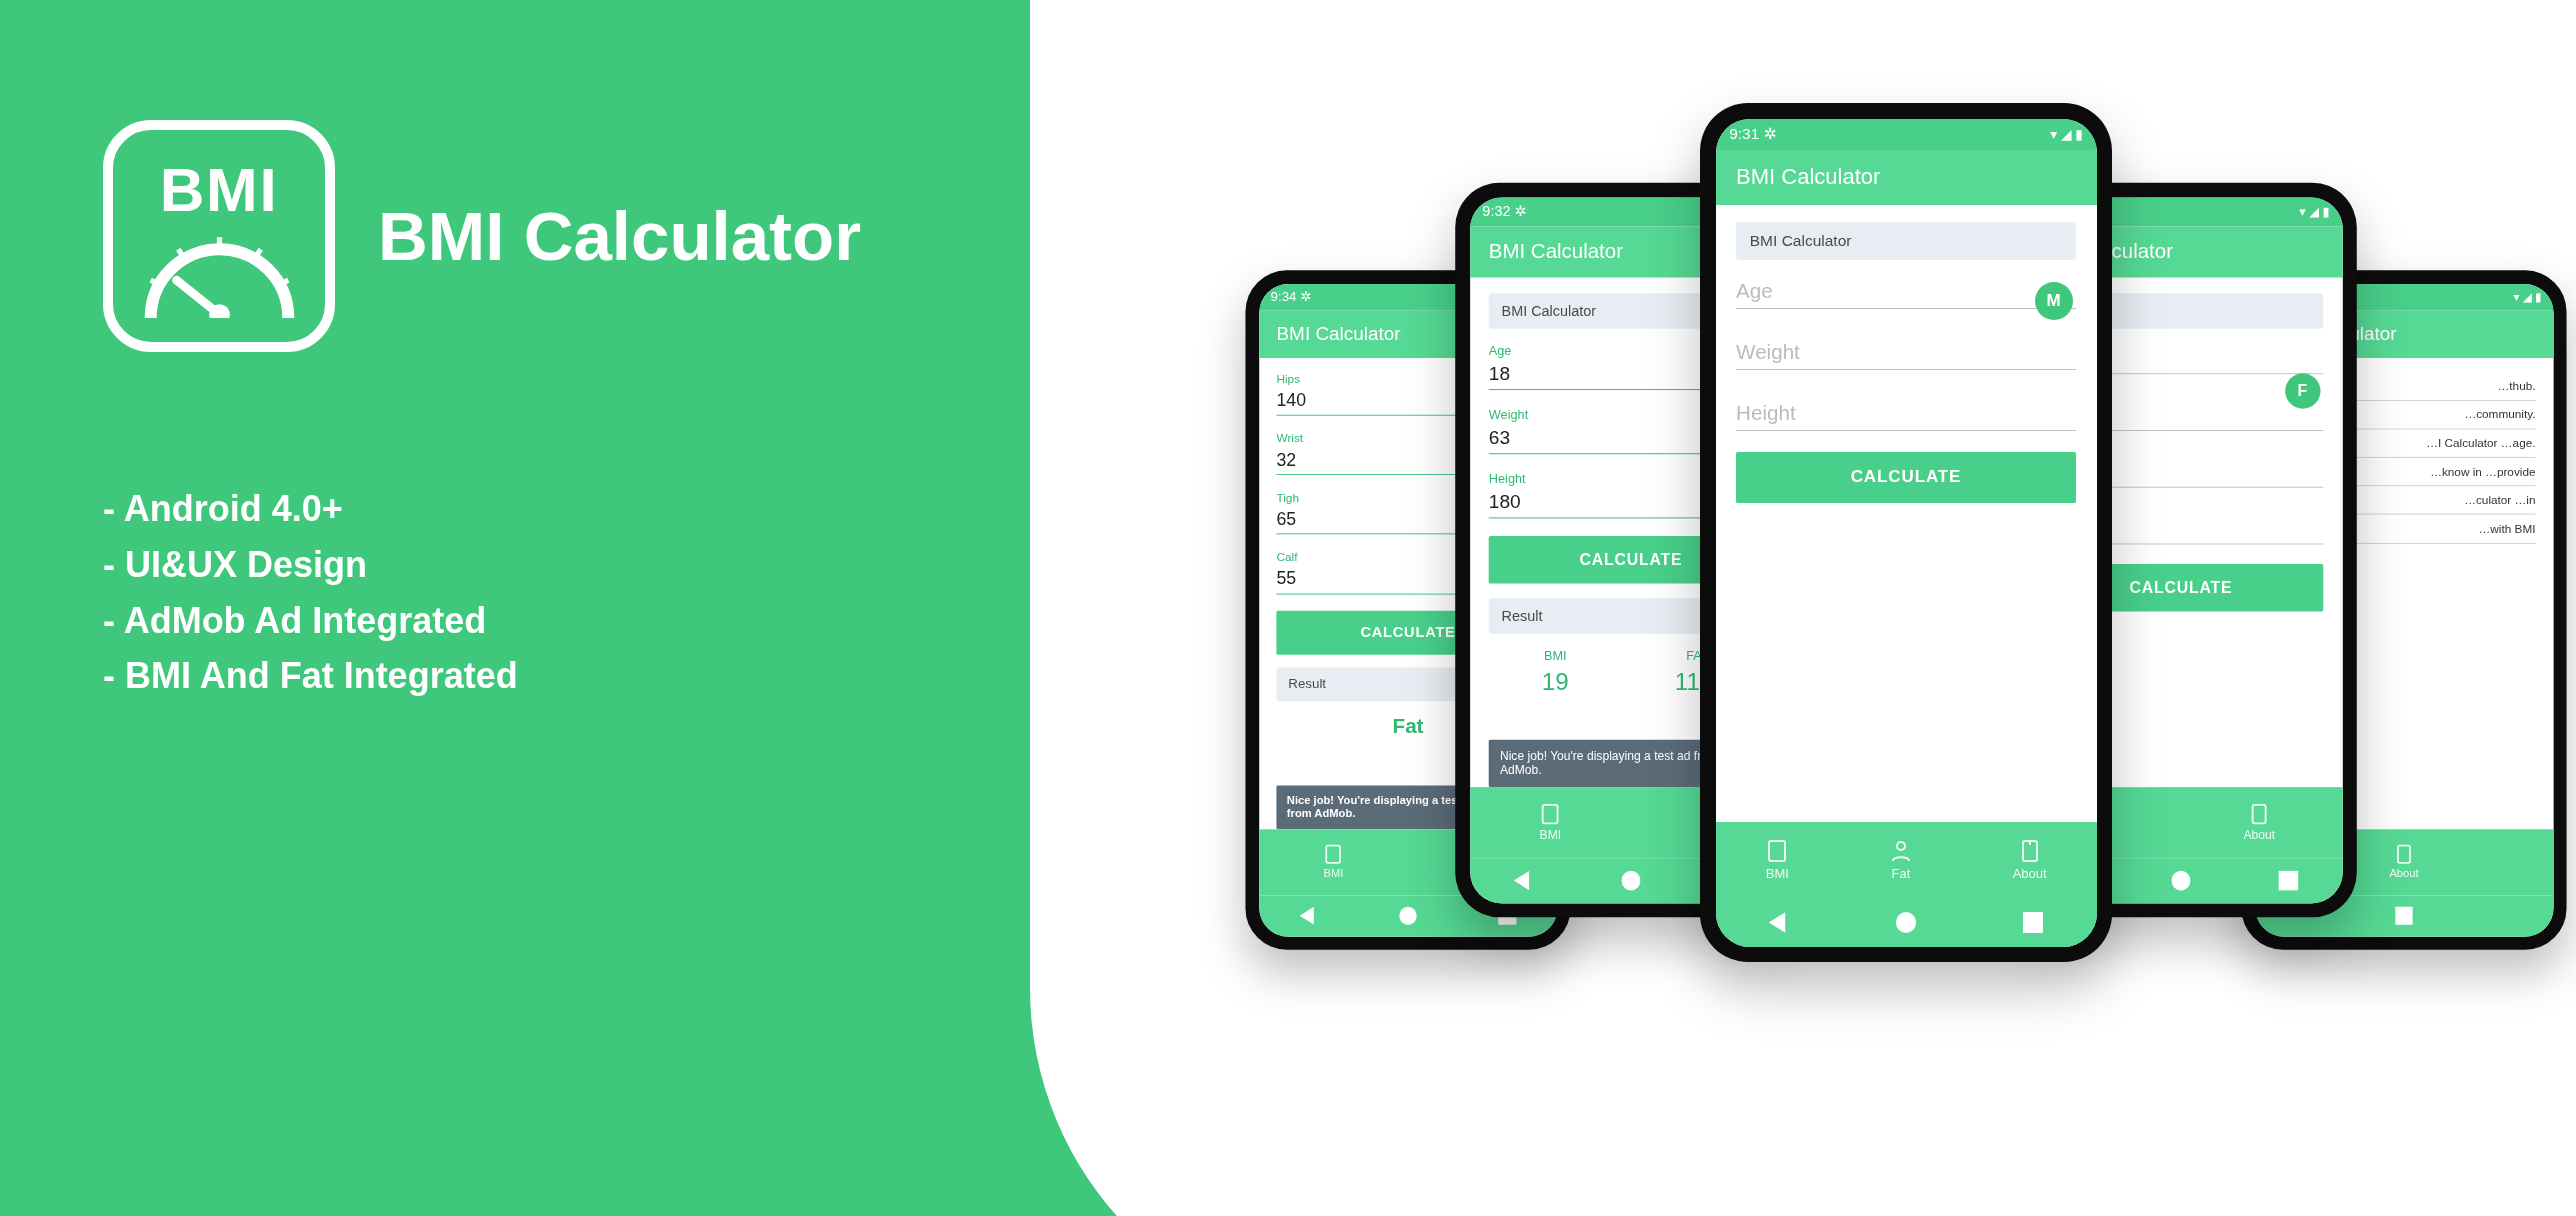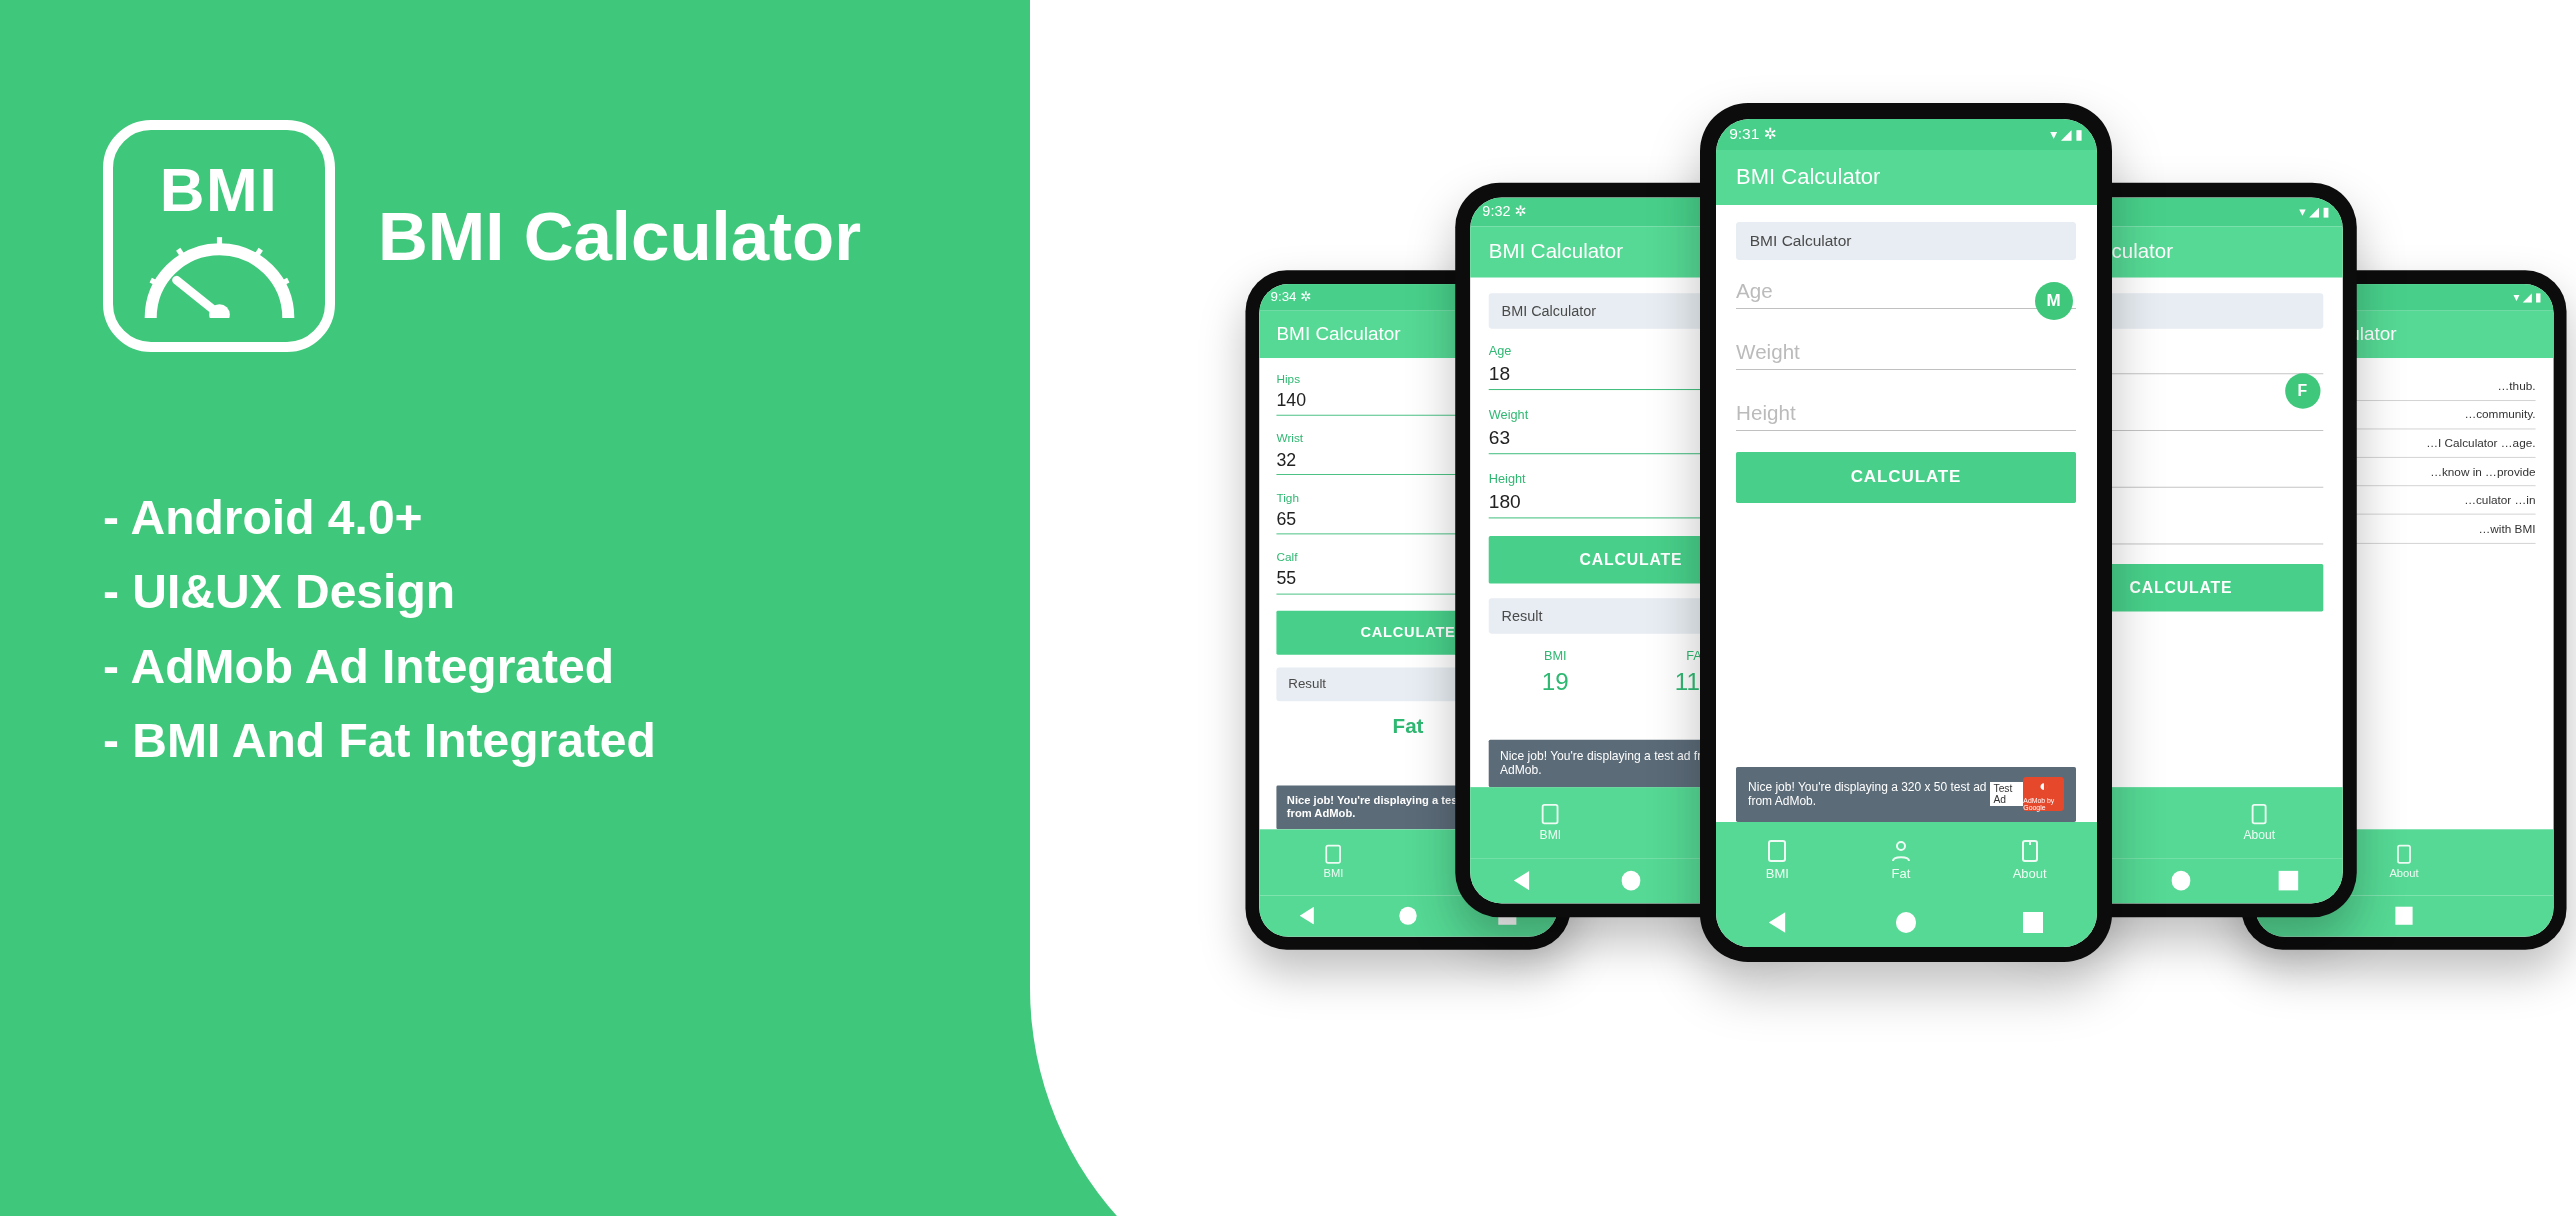--- a/index.html
+++ b/index.html
@@ -31,21 +31,21 @@
   .gauge { width:155px; height:86px; position:relative; margin-top:6.9px; }
   .gauge svg { width:100%; height:100%; }
 
   .title-main {
     position:absolute; left:378px; top:197px; color:#fff;
     font-size:69px; font-weight:800;
   }
 
   .features {
     position:absolute; left:103px; top:481px; color:#fff;
-    font-size:48px; font-weight:800; line-height:1.55;
+    font-size:36px; font-weight:800; line-height:1.55;
   }
   .features .row { white-space:nowrap; }
 
   
   .phones {
     position:absolute; left:1219px; top:86px; width:1340px; height:1073px;
   }
   .phone {
     position:absolute; width:378px; height:790px; background:#0c0c0c;
     border-radius:48px; box-shadow:0 26px 52px rgba(0,0,0,0.25);
@@ -288,28 +288,20 @@
         <div class="field">
             <div class="value empty">Age</div>
           </div>
         <div class="field" style="margin-top:27.5px;">
             <div class="value empty">Weight</div>
           </div>
         <div class="field" style="margin-top:27.5px;">
             <div class="value empty">Height</div>
           </div>
         <div class="btn-calc" style="margin-top:20.6px;">CALCULATE</div>
-        <div class="ad-banner">
-          <span style="font-size:12px;"><span>Nice job! You're displaying a 320 x 50 test ad from AdMob.</span></span>
-          <span class="tag">Test Ad</span>
-          <span class="admob">
-              <span style="font-size:15.5px;">◐</span>
-              <span>AdMob by Google</span>
-            </span>
-        </div>
       </div>
       <div class="bottom-nav">
         <div class="bnav-item">
             <svg viewBox="0 0 24 24">
               <rect x="4" y="2" width="16" height="20" rx="2" fill="none" stroke="#fff" stroke-width="2"></rect>
             </svg>
             <span>BMI</span>
           </div>
         <div class="bnav-item">
             <svg viewBox="0 0 24 24">

